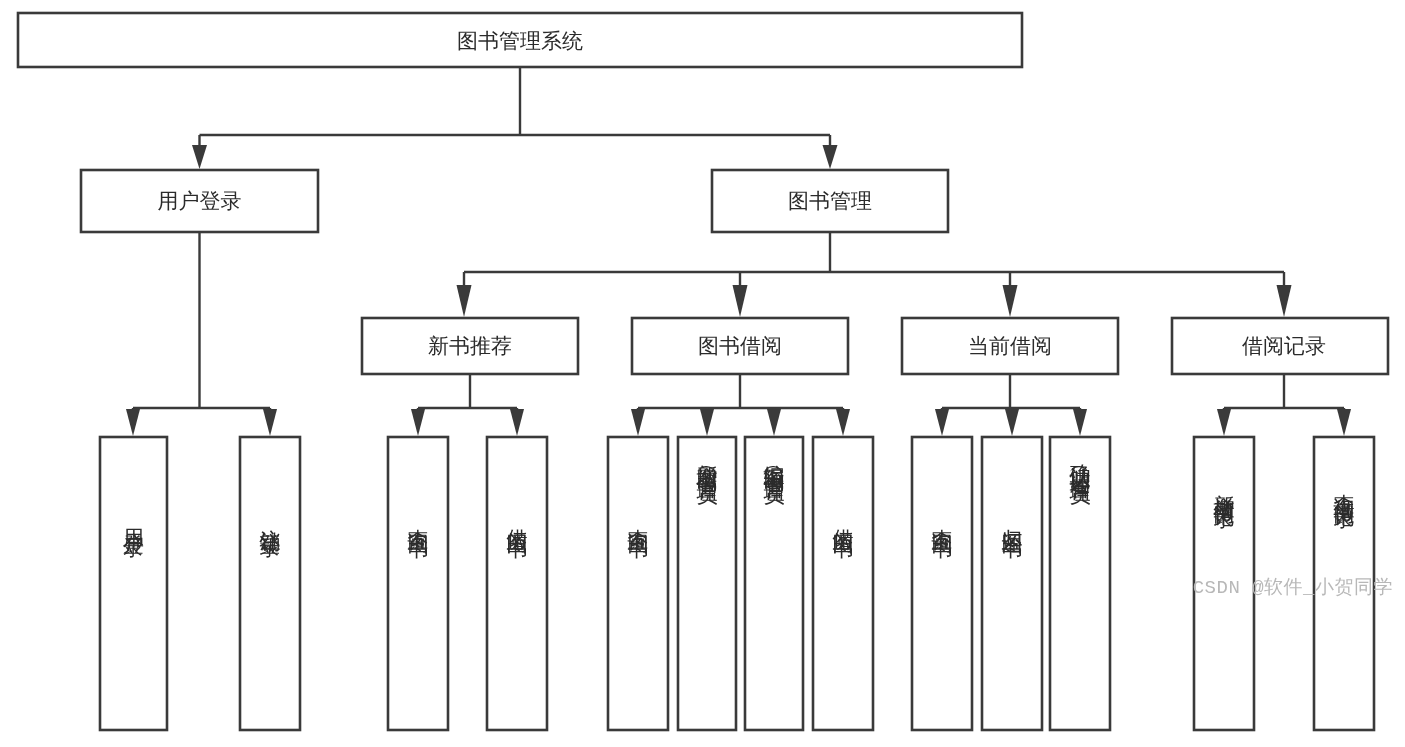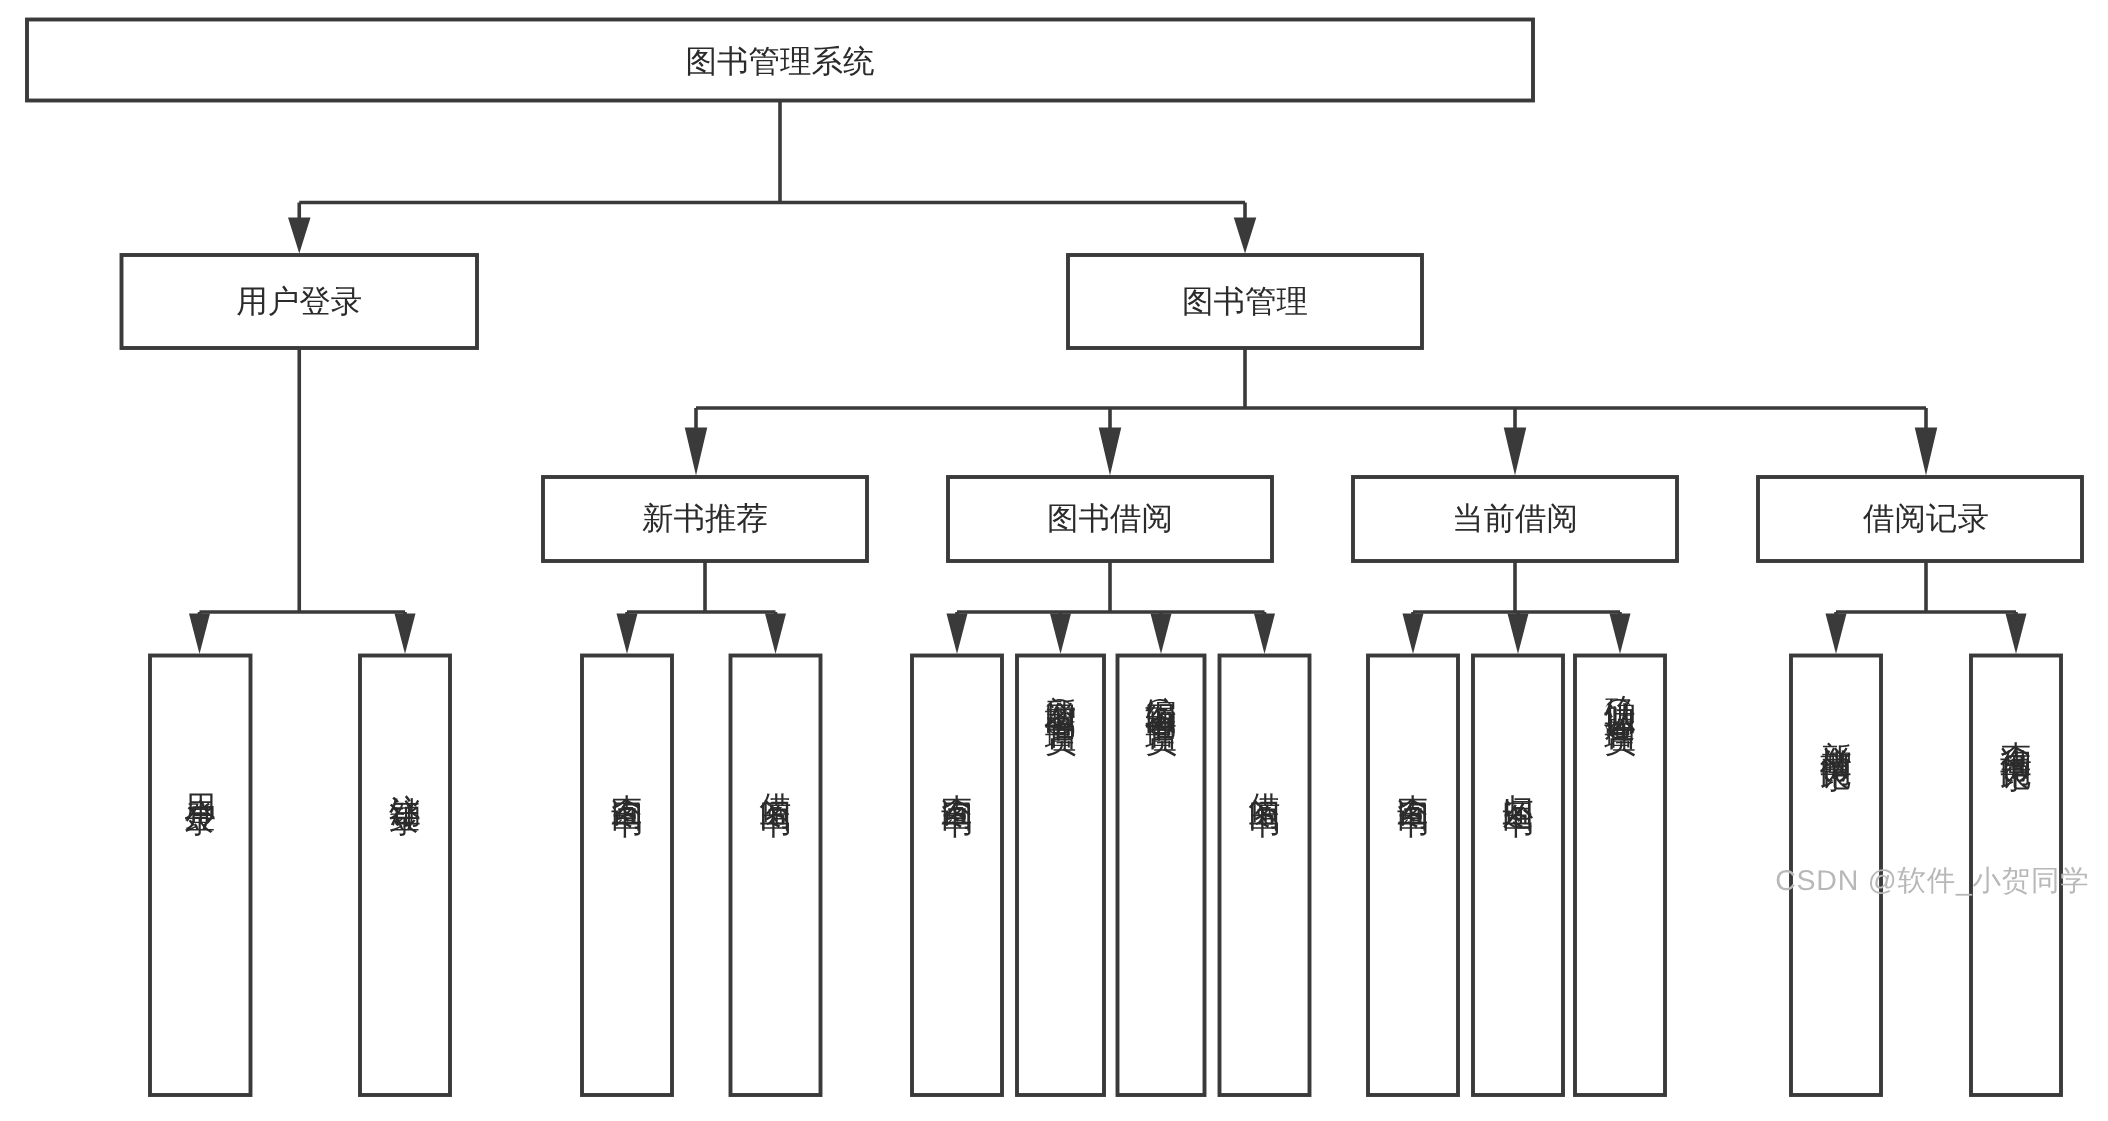--- a/index.html
+++ b/index.html
@@ -62,21 +62,21 @@
     font-size: 21px;
     line-height: 1.05;
     color: #2b2b2b;
     letter-spacing: 3px;
     white-space: nowrap;
   }
   .watermark {
     position: absolute;
     right: 12px;
     bottom: 6px;
-    font-family: Liberation Sans, sans-serif;
+    font-family: Liberation Mono, monospace;
     font-size: 19px;
     color: #b8b8b8;
     white-space: nowrap;
     letter-spacing: 0.5px;
   }
 </style>
 </head>
 <body>
 
 <div id="diagram-root">

